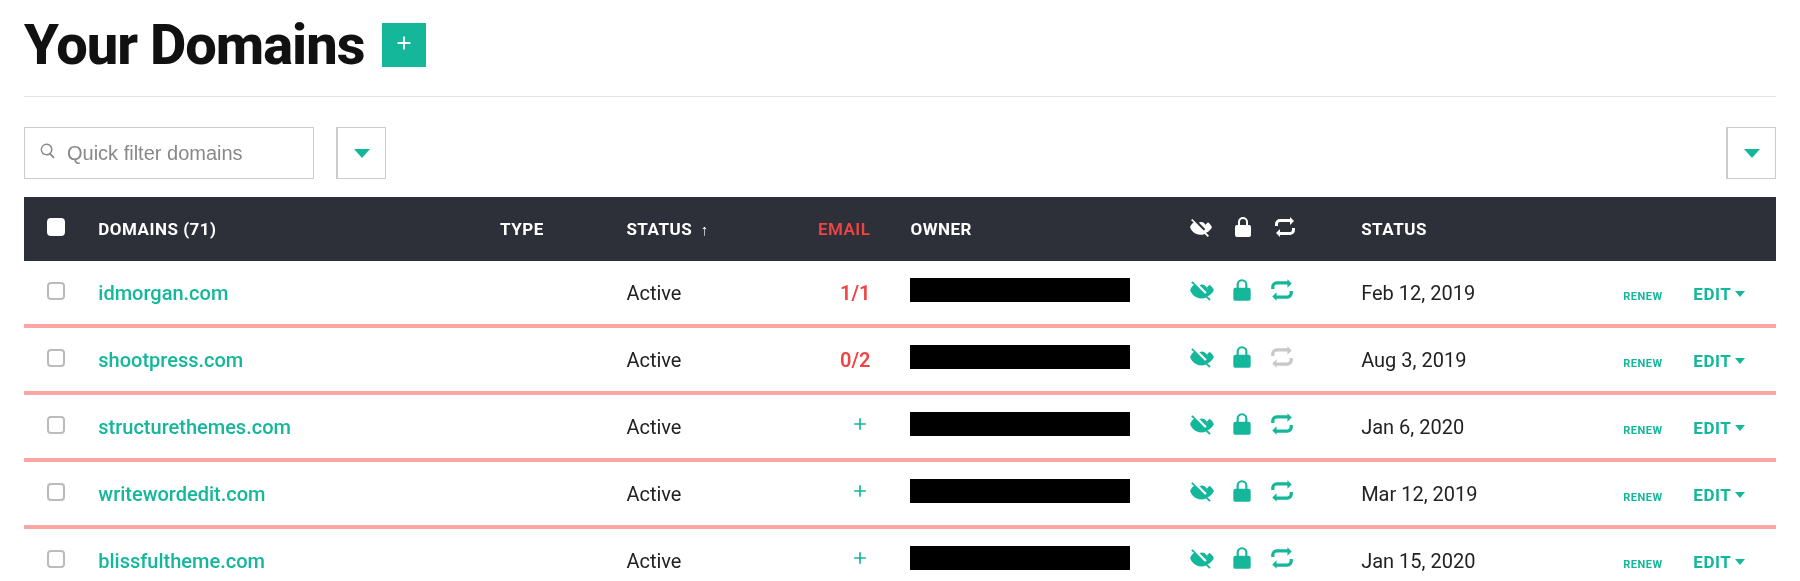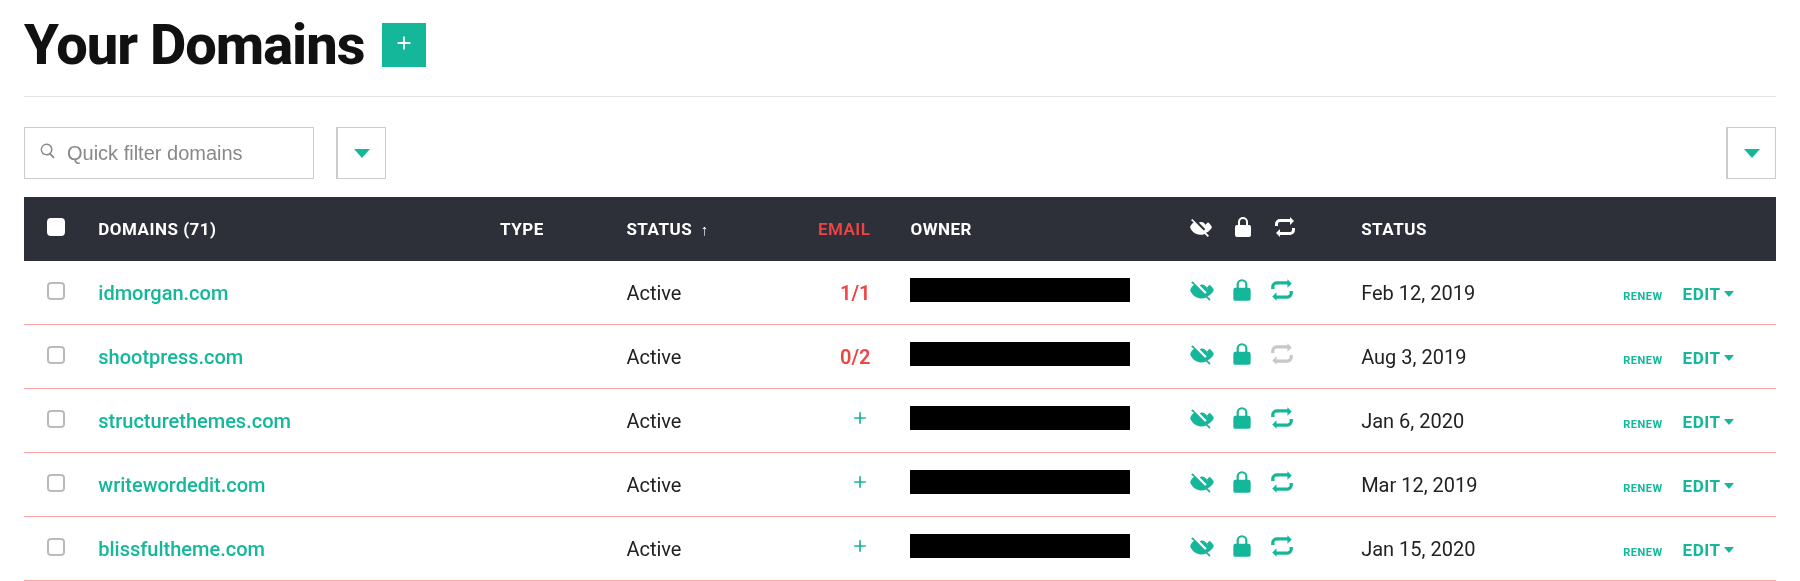--- a/index.html
+++ b/index.html
@@ -82,21 +82,21 @@
     font-weight: 700;
     text-align: left;
     padding: 18px 10px;
     letter-spacing: 0.5px;
     vertical-align: middle;
   }
   th .sort-arrow { font-size: 15px; margin-left: 4px; }
   .icon-head-group { display: flex; gap: 18px; align-items: center; }
   .icon-head-group svg { width: 24px; height: 24px; color: #fff; }
 
-  tbody tr { border-bottom: 1px solid #fca5a5; margin-top: 16px; }
+  tbody tr { border-bottom: 4px solid #fca5a5; margin-top: 16px; }
   tbody td {
     padding: 16px 10px;
     font-size: 20px;
     color: #222;
     vertical-align: middle;
   }
   .chk-cell { width: 56px; text-align: center; }
   .chk {
     width: 18px; height: 18px;
     border: 2px solid #bbb;
@@ -118,21 +118,21 @@
     display: inline-block;
   }
   .icons-col { width: 150px; }
   .icon-row { display: flex; gap: 14px; align-items: center; }
   .icon-row svg { width: 26px; height: 26px; }
   .ic-green { color: #14b79a; }
   .ic-grey { color: #c8c8c8; }
   .expires-col { width: 180px; }
   .renew-col { width: 100px; text-align: right; }
   .renew-link { color: #14b79a; font-weight: 700; font-size: 11px; letter-spacing: 0.5px; cursor: pointer; }
-  .edit-col { width: 90px; text-align: left; padding-right: 20px !important; text-decoration: underline; }
+  .edit-col { width: 90px; text-align: center; padding-right: 20px !important; text-decoration: underline; }
   .edit-link { color: #14b79a; font-weight: 700; font-size: 17px; letter-spacing: 0.5px; cursor: pointer; display: inline-flex; align-items: center; gap: 4px; }
   .edit-caret {
     width: 0; height: 0;
     border-left: 5px solid transparent;
     border-right: 5px solid transparent;
     border-top: 6px solid #14b79a;
   }
 </style>
 </head>
 <body>

